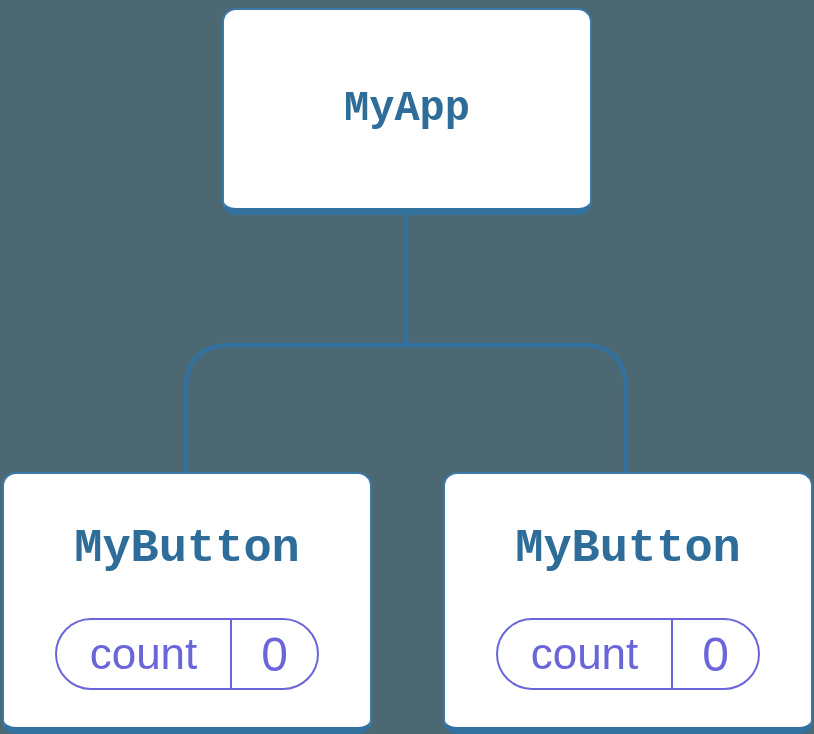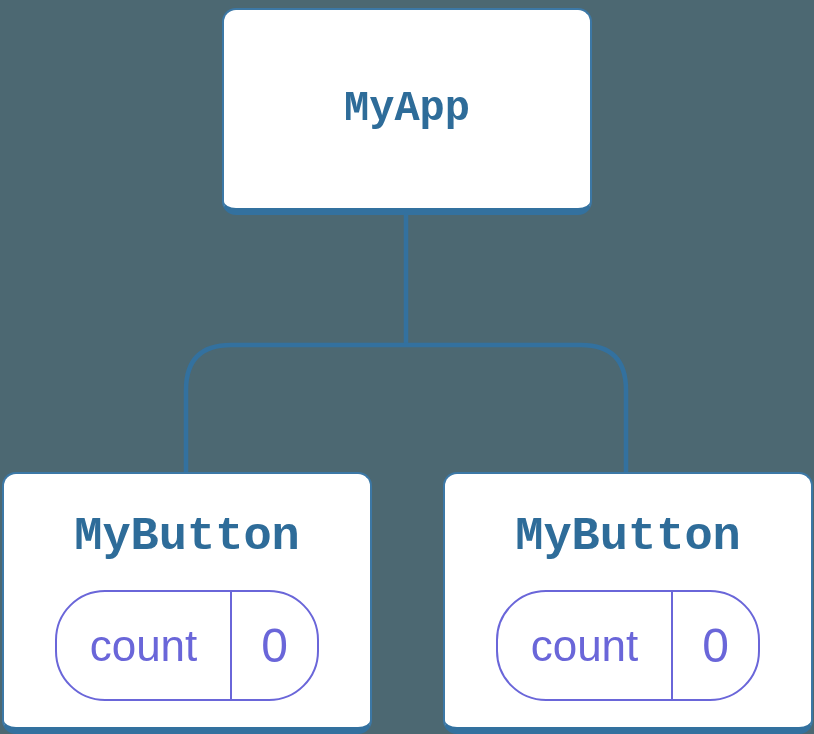--- a/index.html
+++ b/index.html
@@ -64,32 +64,32 @@
   .node-root .heading {
     font-size: 42px;
   }
   .node-child {
     top: 472px;
     width: 370px;
     height: 262px;
     display: flex;
     flex-direction: column;
     align-items: center;
-    padding-top: 32px;
+    padding-top: 44px;
   }
   .node-child-left  { left: 2px; }
   .node-child-right { left: 443px; }
   .node-child .heading {
     font-size: 47px;
     line-height: 62px;
   }
   .pill {
-    margin-top: 22px;
+    margin-top: 38px;
     width: 264px;
-    height: 111px;
+    height: 72px;
     box-sizing: border-box;
     border: 2px solid var(--state-accent);
     border-radius: 50px;
     display: flex;
     overflow: hidden;
     color: var(--state-accent);
     background: var(--box-fill);
   }
   .pill-key {
     width: 173px;

